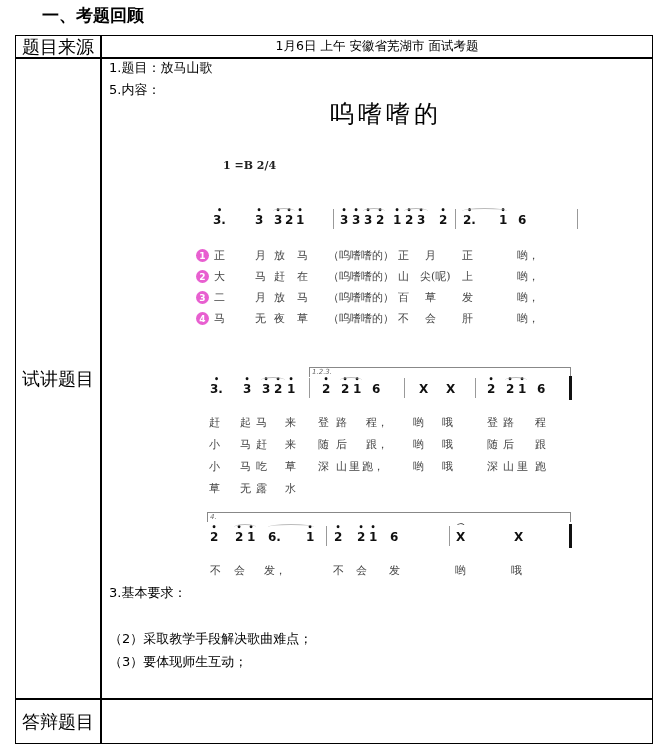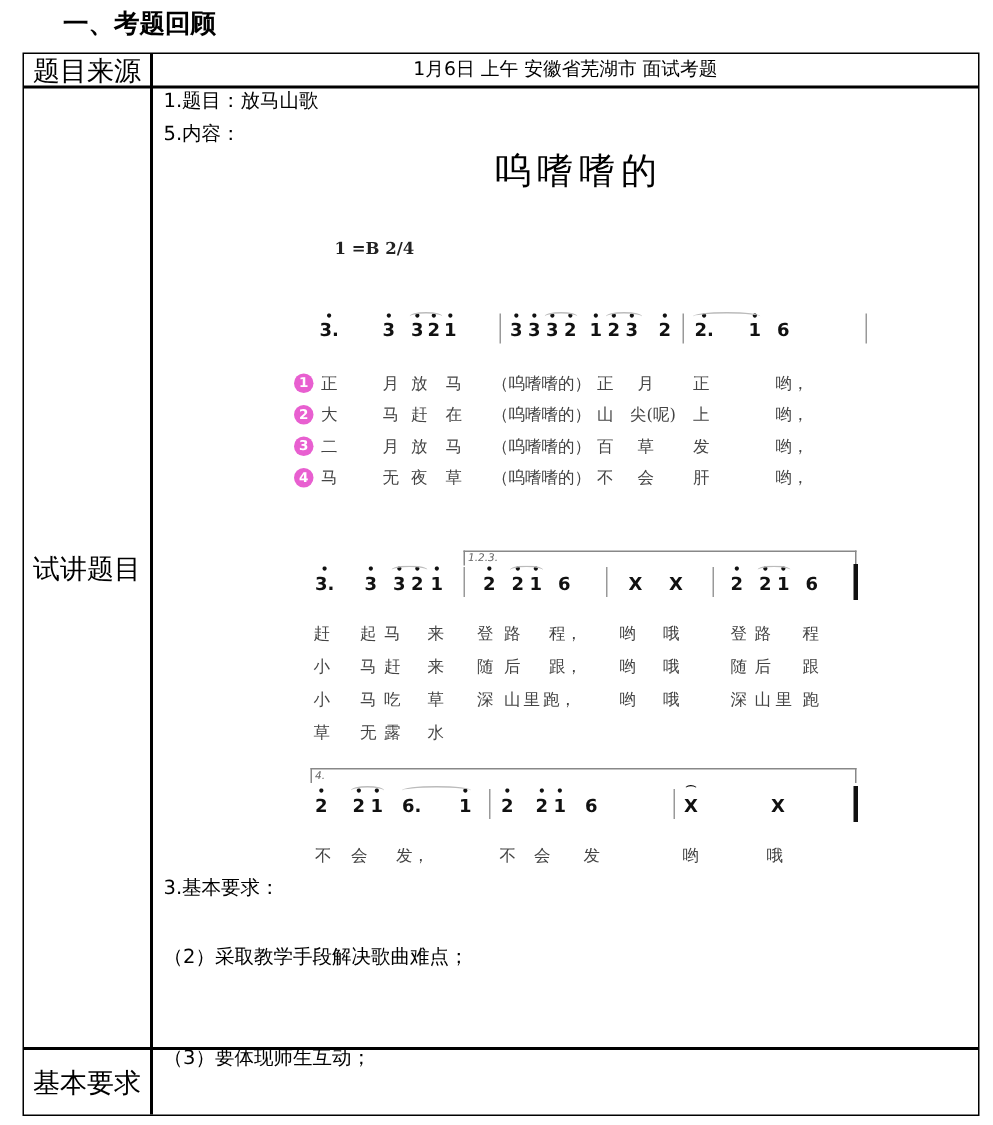--- a/index.html
+++ b/index.html
@@ -85,24 +85,24 @@
   <div class="cell label-cell" style="left:0; top:0; width:84px; height:21px;">题目来源</div>
   <div class="cell header-value" style="left:86px; top:0; width:550px; height:21px;">1月6日 上午 安徽省芜湖市 面试考题</div>
 
   <div class="cell label-cell" style="left:0; top:23px; width:84px; height:639px;">试讲题目</div>
 
   <div class="cell" style="left:86px; top:23px; width:550px; height:639px;">
     <div class="text-line" style="top:-2px;">1.题目：放马山歌</div>
     <div class="text-line" style="top:20px;">5.内容：</div>
     <div class="text-line" style="top:523px;">3.基本要求：</div>
     <div class="text-line" style="top:569px;">（2）采取教学手段解决歌曲难点；</div>
-    <div class="text-line" style="top:592px;margin-top:44px;">（3）要体现师生互动；</div>
+    <div class="text-line" style="top:592px;">（3）要体现师生互动；</div>
   </div>
 
-  <div class="cell label-cell" style="left:0; top:664px; width:84px; height:43px;">基本要求</div>
+  <div class="cell label-cell" style="left:0; top:664px; width:84px; height:43px;">答辩题目</div>
 </div>
 
 <div class="score-title">呜嗜嗜的</div>
 <div class="score-meta">1 =B  2/4</div>
 
 <div class="notes-row" style="left:0; top:213px; width:662px; height:16px;">
   <span class="note" style="left:213px;"><span class="dot">•</span><span>3.</span></span>
   <span class="note" style="left:255px;"><span class="dot">•</span><span>3</span></span>
   <span class="note" style="left:274px;"><span class="dot">•</span><span>3</span></span>
   <span class="note" style="left:285px;"><span class="dot">•</span><span>2</span></span>

